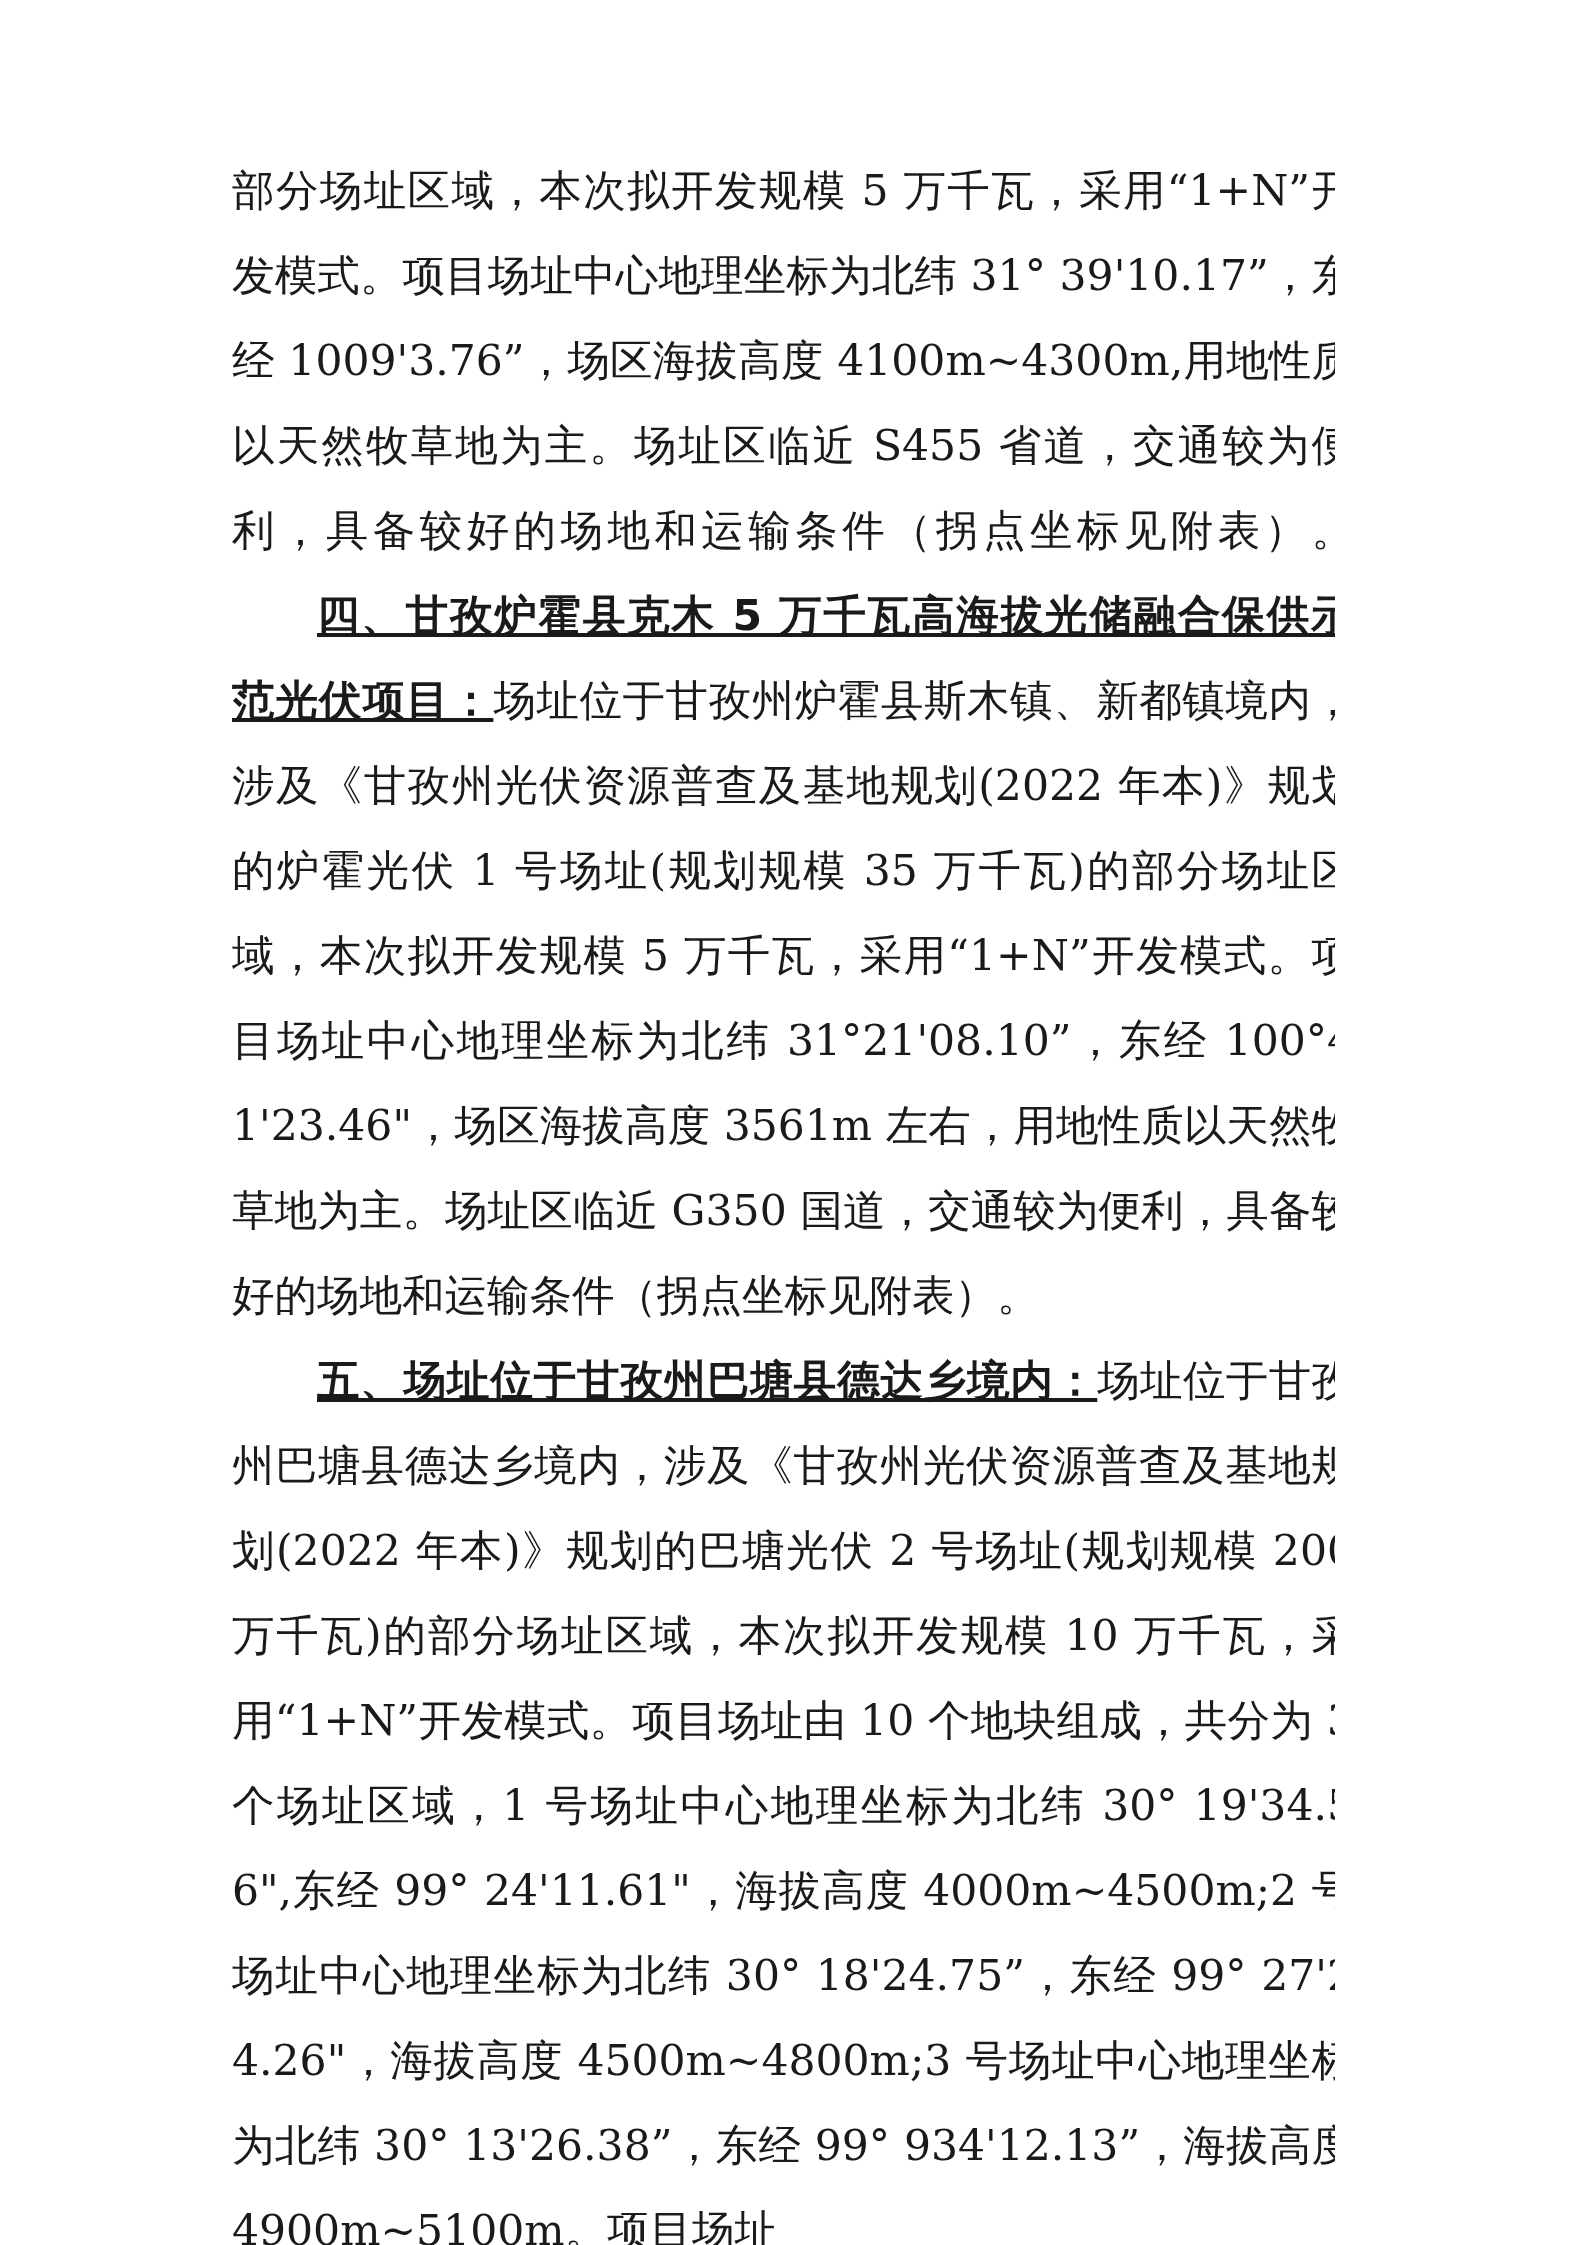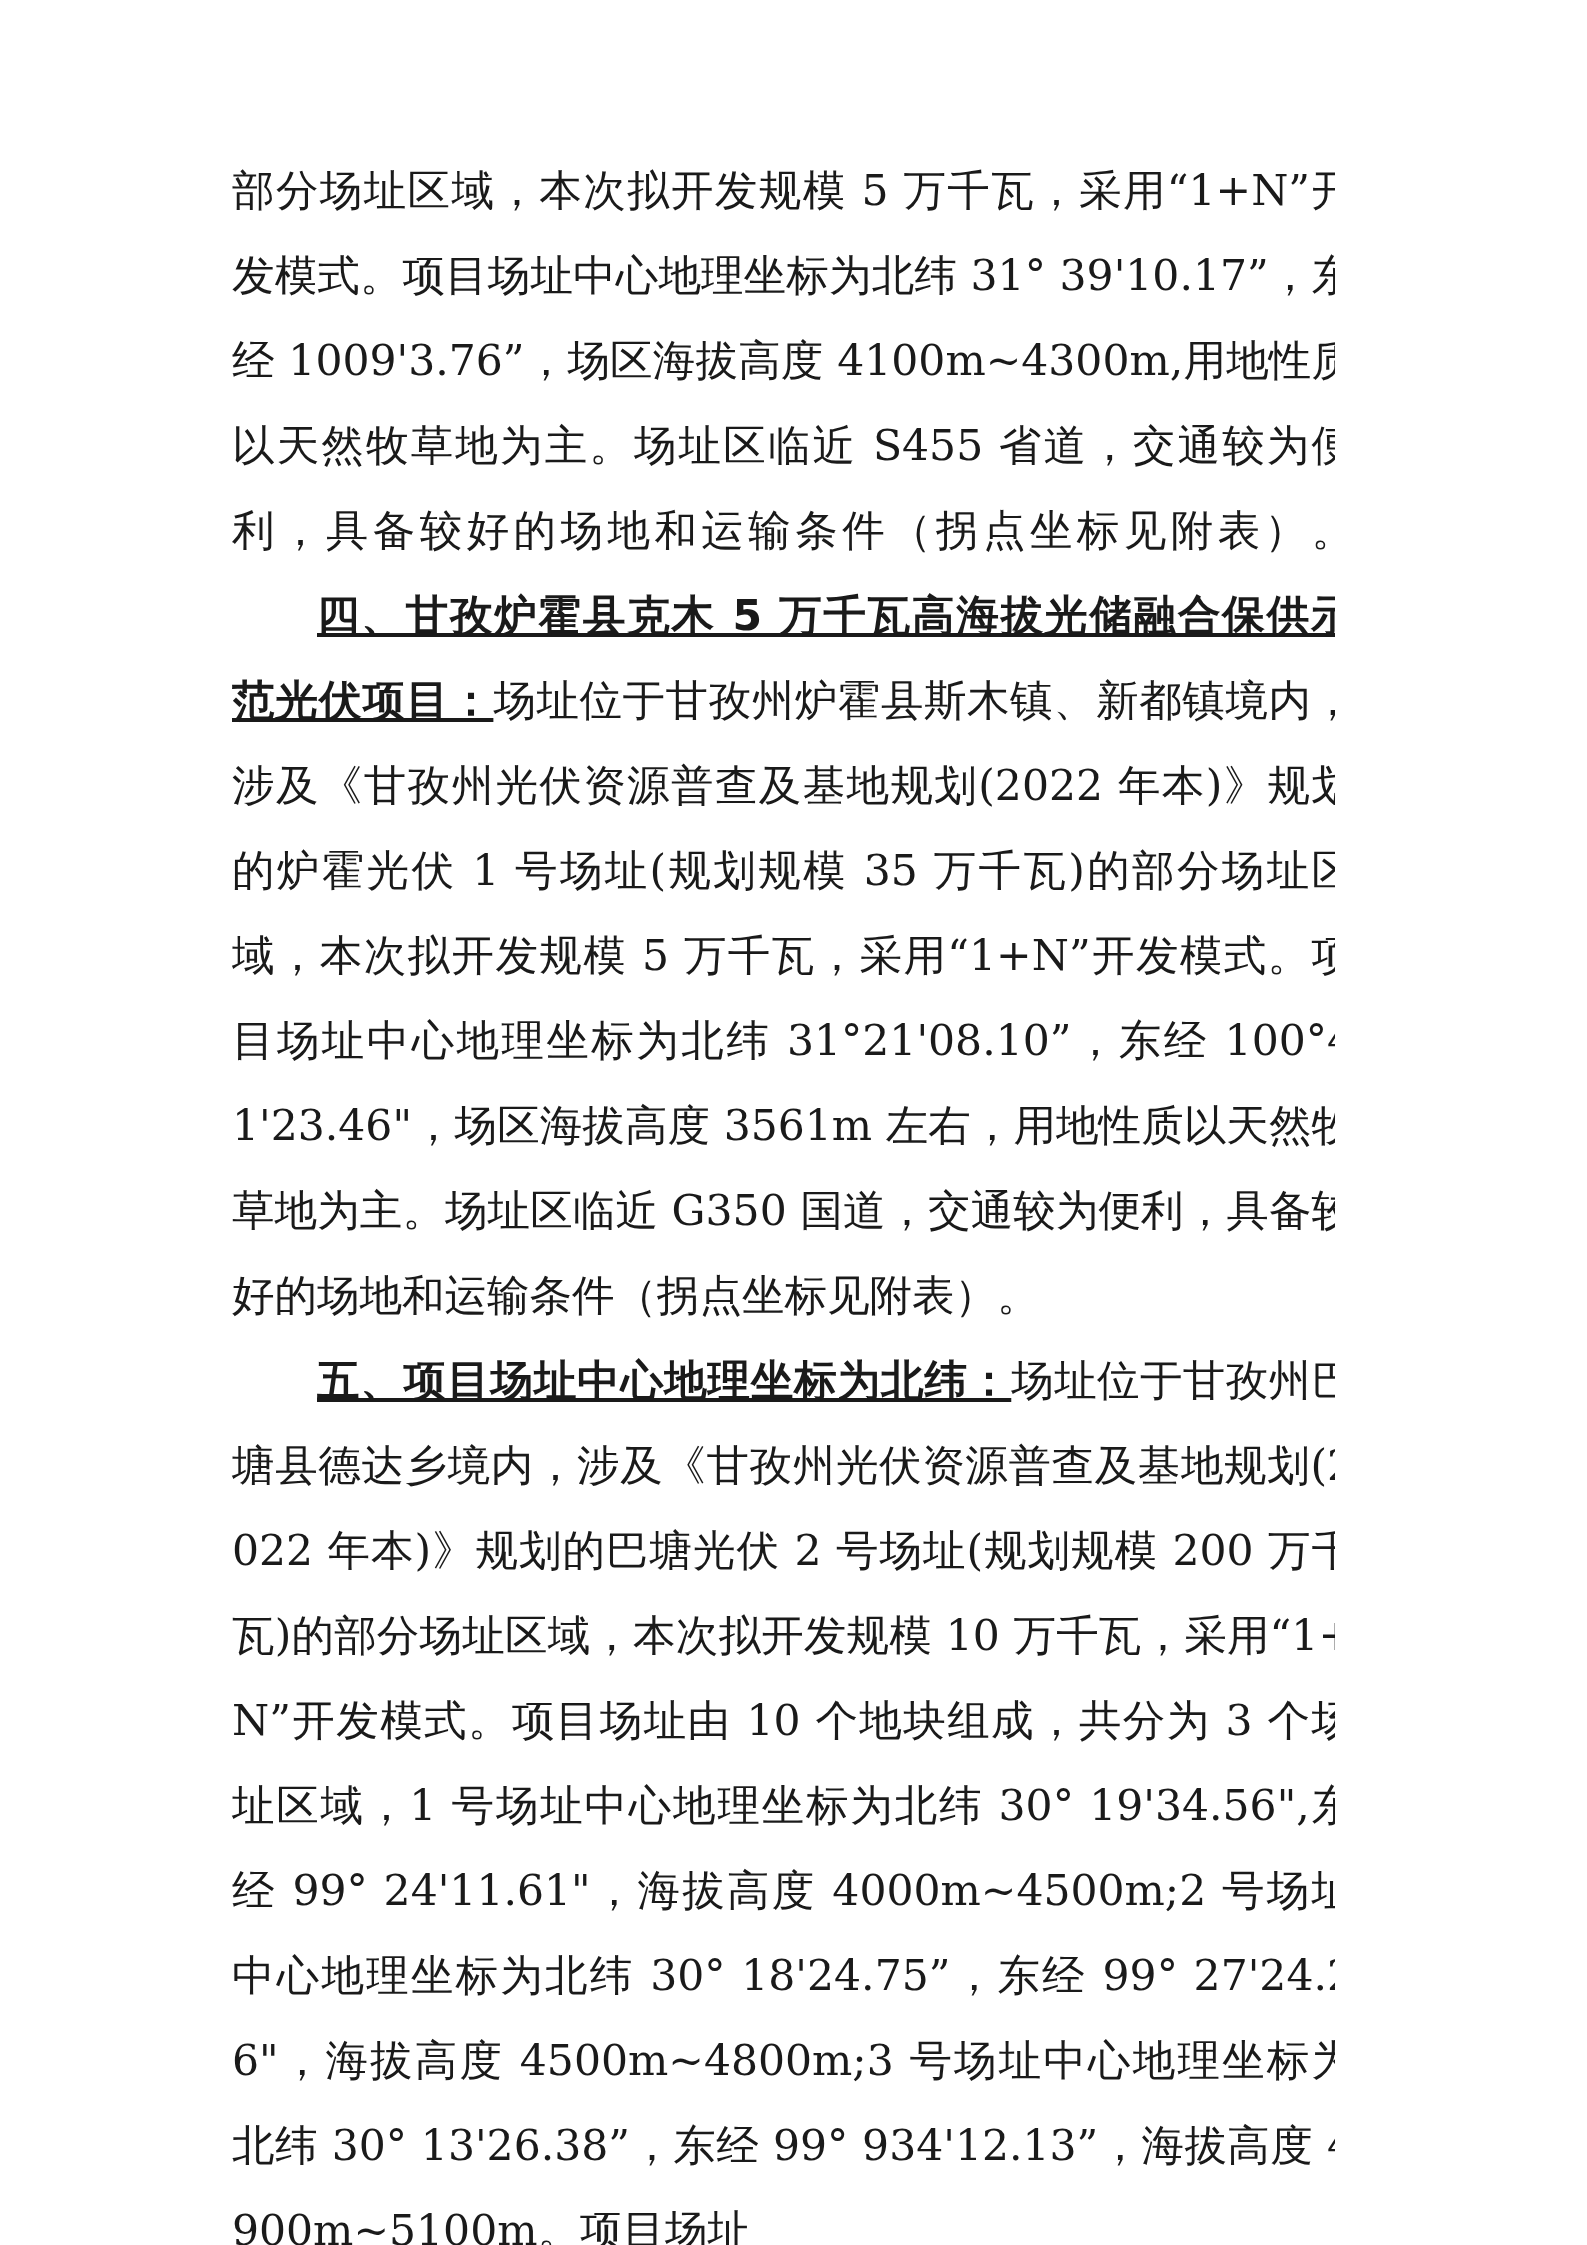--- a/index.html
+++ b/index.html
@@ -58,17 +58,17 @@
 
     <p class="para para-last-justify">
       <span>部分场址区域，本次拟开发规模 5 万千瓦，采用“1+N”开发模式。项目场址中心地理坐标为北纬 31° 39'10.17”，东经 1009'3.76”，场区海拔高度 4100m~4300m,用地性质以天然牧草地为主。场址区临近 S455 省道，交通较为便利，具备较好的场地和运输条件（拐点坐标见附表）。</span>
     </p>
 
     <p class="para indent">
       <span class="hd">四、甘孜炉霍县克木 5 万千瓦高海拔光储融合保供示范光伏项目：</span><span>场址位于甘孜州炉霍县斯木镇、新都镇境内，涉及《甘孜州光伏资源普查及基地规划(2022 年本)》规划的炉霍光伏 1 号场址(规划规模 35 万千瓦)的部分场址区域，本次拟开发规模 5 万千瓦，采用“1+N”开发模式。项目场址中心地理坐标为北纬 31°21'08.10”，东经 100°41'23.46"，场区海拔高度 3561m 左右，用地性质以天然牧草地为主。场址区临近 G350 国道，交通较为便利，具备较好的场地和运输条件（拐点坐标见附表）。</span>
     </p>
 
     <p class="para indent">
-      <span class="hd">五、项目场址中心地理坐标为北纬：</span><span>场址位于甘孜州巴塘县德达乡境内，涉及《甘孜州光伏资源普查及基地规划(2022 年本)》规划的巴塘光伏 2 号场址(规划规模 200 万千瓦)的部分场址区域，本次拟开发规模 10 万千瓦，采用“1+N”开发模式。项目场址由 10 个地块组成，共分为 3 个场址区域，1 号场址中心地理坐标为北纬 30° 19'34.56",东经 99° 24'11.61"，海拔高度 4000m~4500m;2 号场址中心地理坐标为北纬 30° 18'24.75”，东经 99° 27'24.26"，海拔高度 4500m~4800m;3 号场址中心地理坐标为北纬 30° 13'26.38”，东经 99° 934'12.13”，海拔高度 4900m~5100m。项目场址</span>
+      <span class="hd">五、场址位于甘孜州巴塘县德达乡境内：</span><span>场址位于甘孜州巴塘县德达乡境内，涉及《甘孜州光伏资源普查及基地规划(2022 年本)》规划的巴塘光伏 2 号场址(规划规模 200 万千瓦)的部分场址区域，本次拟开发规模 10 万千瓦，采用“1+N”开发模式。项目场址由 10 个地块组成，共分为 3 个场址区域，1 号场址中心地理坐标为北纬 30° 19'34.56",东经 99° 24'11.61"，海拔高度 4000m~4500m;2 号场址中心地理坐标为北纬 30° 18'24.75”，东经 99° 27'24.26"，海拔高度 4500m~4800m;3 号场址中心地理坐标为北纬 30° 13'26.38”，东经 99° 934'12.13”，海拔高度 4900m~5100m。项目场址</span>
     </p>
 
   </div>
 </div>
 
 </body></html>

